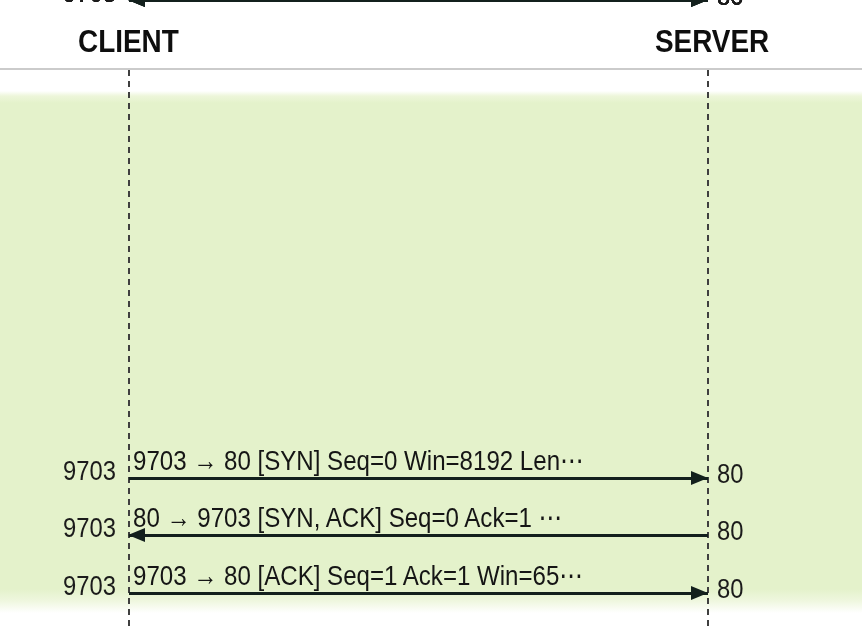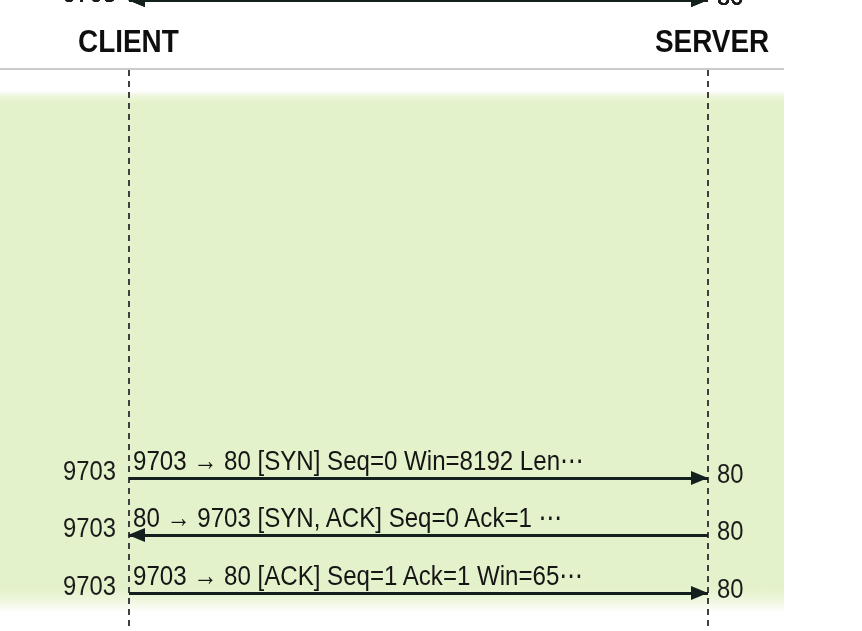--- a/index.html
+++ b/index.html
@@ -1,17 +1,17 @@
 <!DOCTYPE html>
 <html><head>
 <meta charset="utf-8">
 <style>
   html,body { margin:0; padding:0; }
   .screen {
-    position:relative; width:784px; height:631px;
+    position:relative; width:862px; height:631px;
     background:#ffffff; overflow:hidden;
     font-family:"Liberation Sans","DejaVu Sans",sans-serif;
   }
   
   .node-label {
     position:absolute; top:24px;
     font-size:31px; font-weight:600; color:#0e0e0e;
     letter-spacing:0px; transform:scaleX(0.9); transform-origin:left top;
     white-space:pre;
   }

